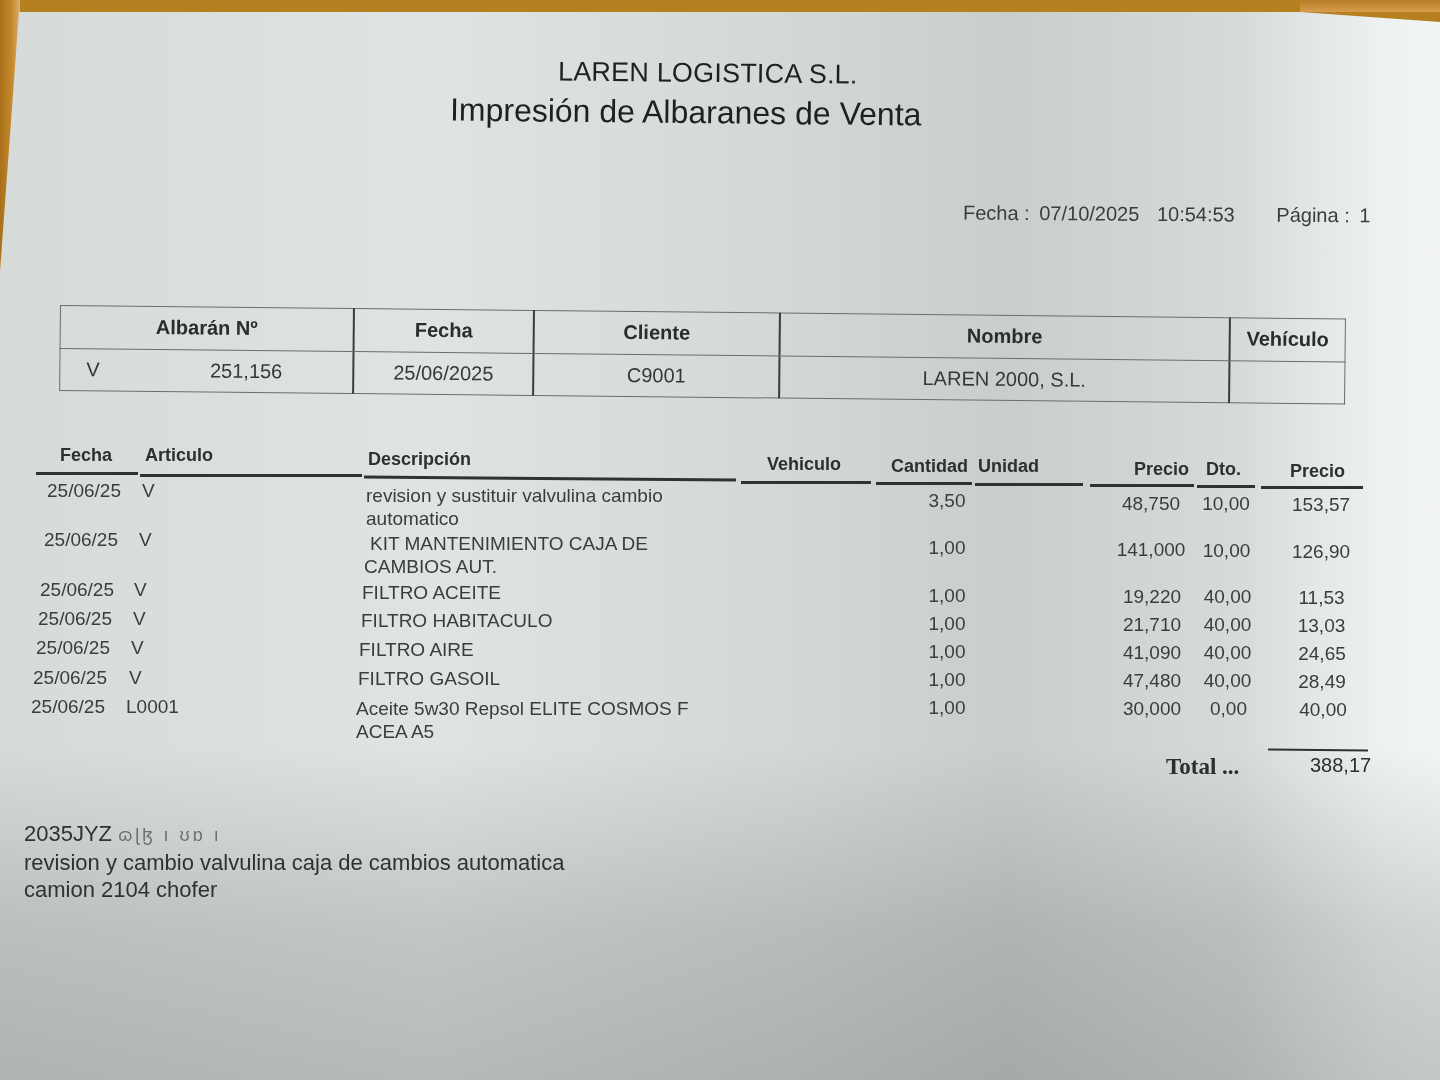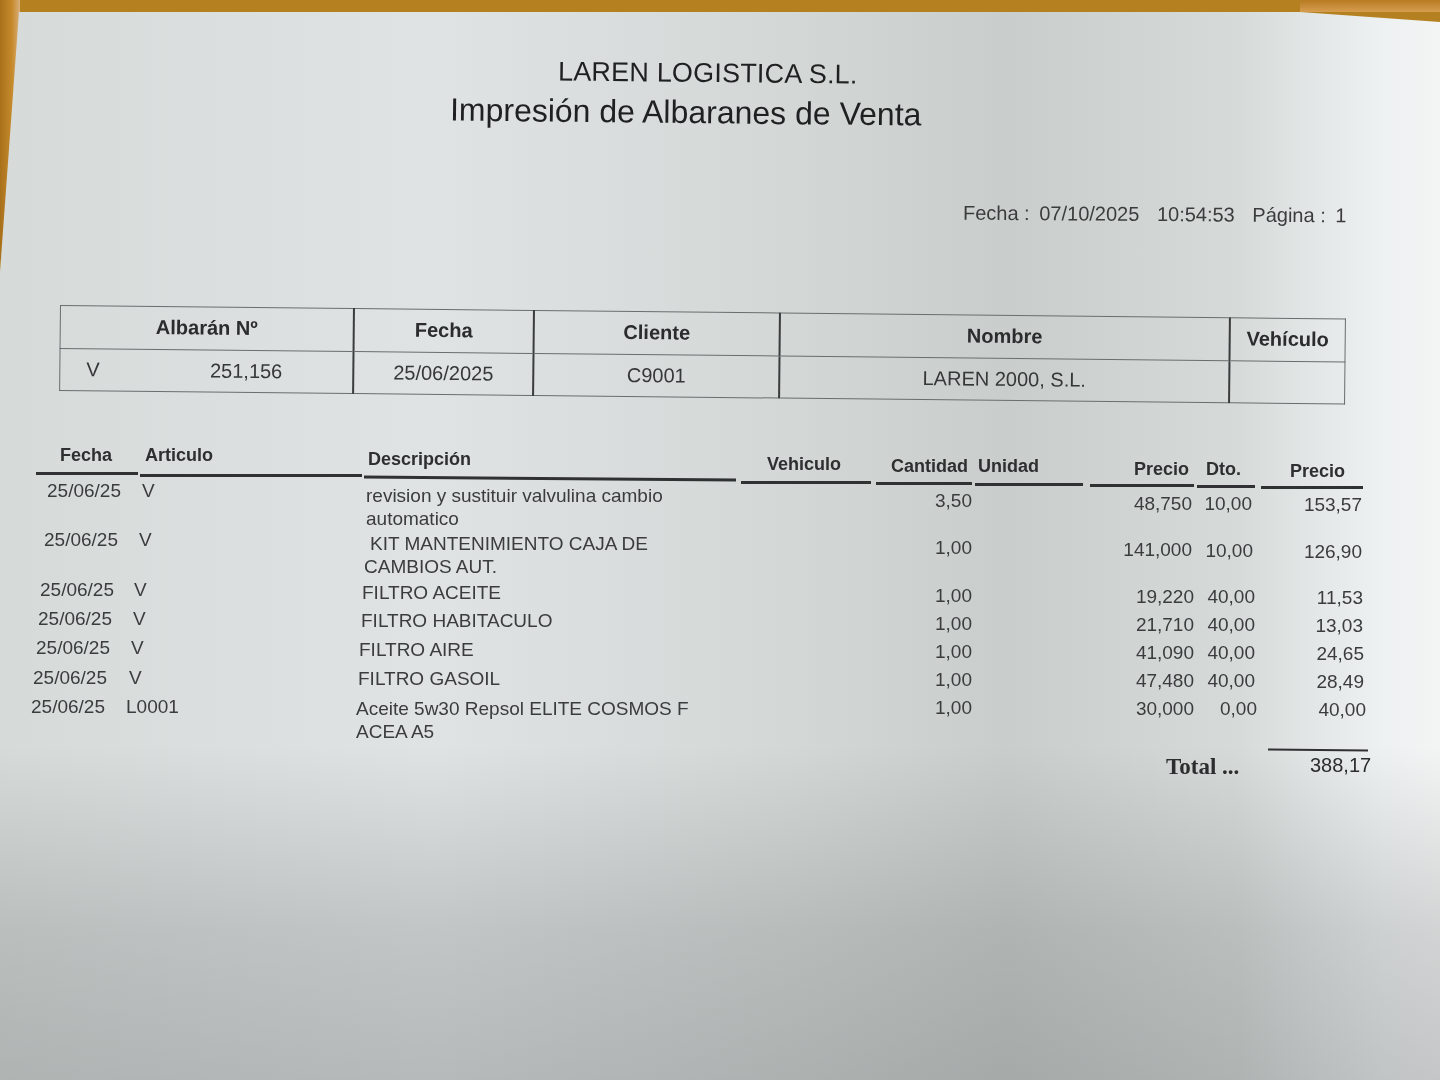--- a/index.html
+++ b/index.html
@@ -42,21 +42,21 @@
     }
     .hdr-box th { font-weight: bold; color: #2a2c2d; text-align: center; }
     .hdr-box th.thick-r, .hdr-box td.thick-r { border-right: 2.5px solid #3a3c3d; }
     .hdr-box td { text-align: center; color: #353738; }
     .alb-cell { display: flex; justify-content: space-between; padding: 0 64px 0 20px; }
 
     
     .col-h { font-size: 18px; font-weight: bold; color: #2d2f30; }
     .rule { position: absolute; height: 3px; background: #2f3132; }
     .cell { font-size: 19px; color: #3a3c3d; }
-    .num { text-align: right; }
+    .num { text-align: center; }
     .desc { white-space: normal; width: 360px; line-height: 23px; }
 
     .total-rule { position: absolute; left: 1268px; top: 737px; width: 100px; height: 2px; background: #2f3132; transform: rotate(0.5deg); }
     .total-label { left: 1166px; top: 742px; font-size: 23px; font-weight: bold; color: #2b2d2e; font-family: Liberation Serif, serif; }
     .total-val { left: 1310px; top: 742px; font-size: 20px; font-weight: normal; color: #2b2d2e; }
 
     .notes { left: 24px; top: 808px; font-size: 22px; color: #2f3132; line-height: 27px; }
     .garbled { letter-spacing: 3px; font-size: 18px; color: #55585a; opacity: 0.8; filter: blur(0.6px); }
   </style>
 </head>
@@ -67,21 +67,21 @@
 
 <div class="paper">
 
   <div class="abs company">LAREN LOGISTICA S.L.</div>
   <div class="abs title">Impresión de Albaranes de Venta</div>
 
   <div class="abs print-meta">
     <span>Fecha :</span>
     <span style="margin-left:4px">07/10/2025</span>
     <span>10:54:53</span>
-    <span style="margin-left:12px">Página :</span>
+    <span style="margin-left:36px">Página :</span>
     <span style="margin-left:4px">1</span>
   </div>
 
   <div class="hdr-box">
     <table>
       <tbody>
           <tr>
         <th class="thick-r" style="width:280px">Albarán Nº</th>
         <th class="thick-r" style="width:166px">Fecha</th>
         <th class="thick-r" style="width:232px">Cliente</th>
@@ -193,14 +193,22 @@
       <div class="abs cell num" style="left:1110px;top:686px;width:84px">30,000</div>
       <div class="abs cell num" style="left:1200px;top:686px;width:57px">0,00</div>
       <div class="abs cell num" style="left:1280px;top:687px;width:86px">40,00</div>
     </div>
 
     <div class="total-rule"></div>
     <div class="abs total-label">Total ...</div>
     <div class="abs total-val" style="width:58px;text-align:right">388,17</div>
   </div>
 
+  <div class="abs notes">
+    <div>
+      <span>2035JYZ</span>
+      <span class="garbled">ɷɭɮ ı ʊɒ ı</span>
+    </div>
+    <div>revision y cambio valvulina caja de cambios automatica</div>
+    <div>camion 2104 chofer</div>
+  </div>
 
 </div>
 
 </body></html>

